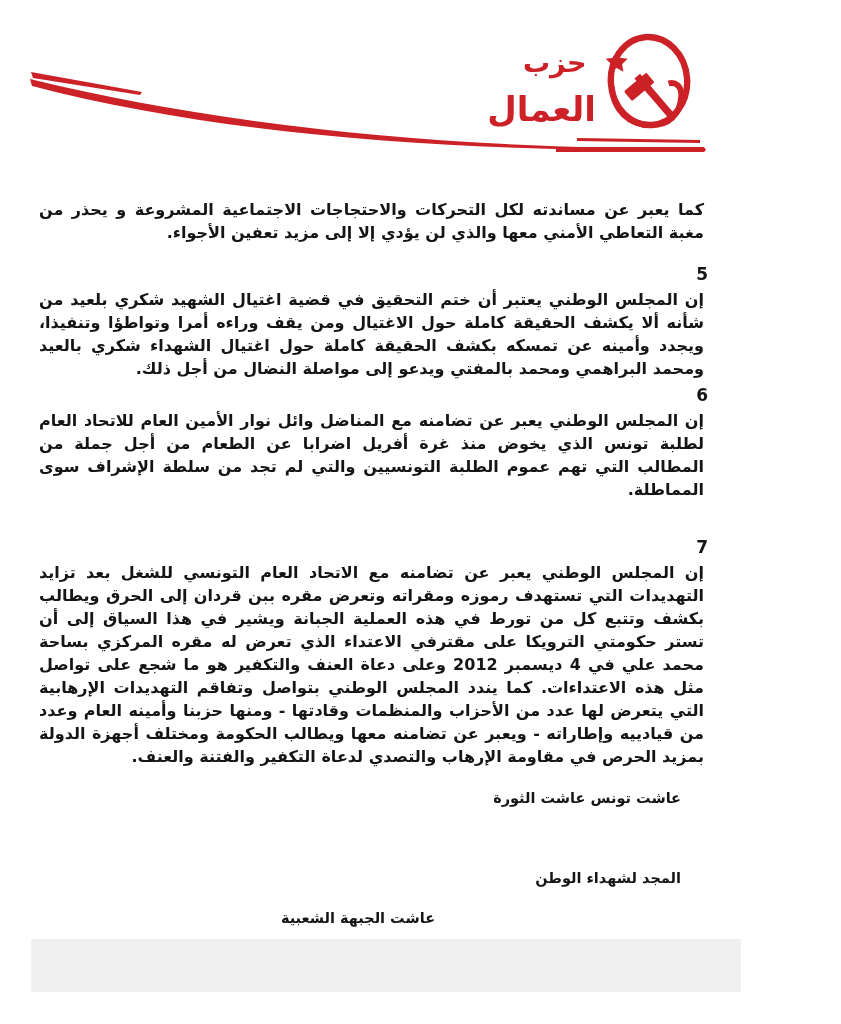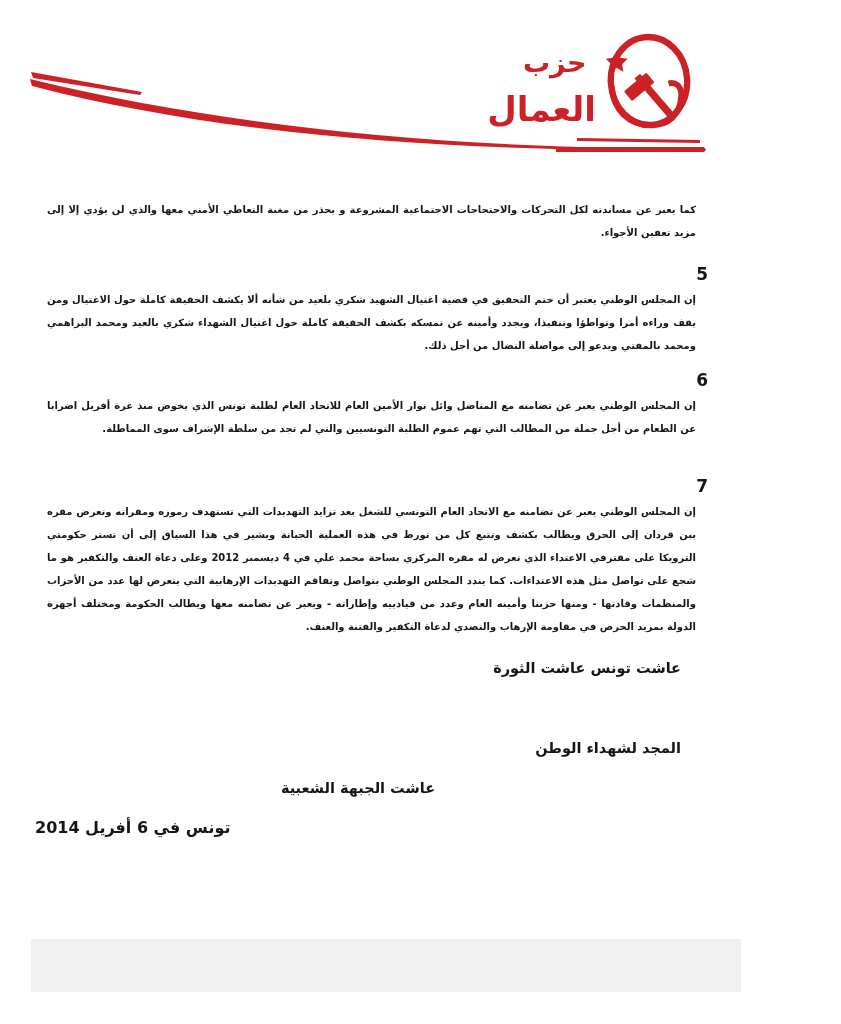--- a/index.html
+++ b/index.html
@@ -23,22 +23,22 @@
   }
   .logo-text {
     text-align:center; color:var(--brand); font-weight:bold;
     line-height:1; margin-right:6px; margin-top:10px;
   }
   .logo-line1 { font-size:27px; margin-bottom:16px; padding-left:26px; }
   .logo-line2 { font-size:34px; letter-spacing:1px; }
   
   .content { position:absolute; top:185px; right:33px; left:35px; }
   .para {
-    margin:12px;
-    font-size:10px; font-weight:bold; line-height:23px;
+    margin:4px;
+    font-size:16px; font-weight:bold; line-height:23px;
     text-align:justify;
   }
   .intro { margin-top:13px; }
   .sec-num {
     font-size:17px; font-weight:bold; line-height:23px;
     text-align:right; padding-left:28px;
     direction:ltr;
   }
   .sec-num { text-align:right; }
   .num5 { margin-top:19px; }

